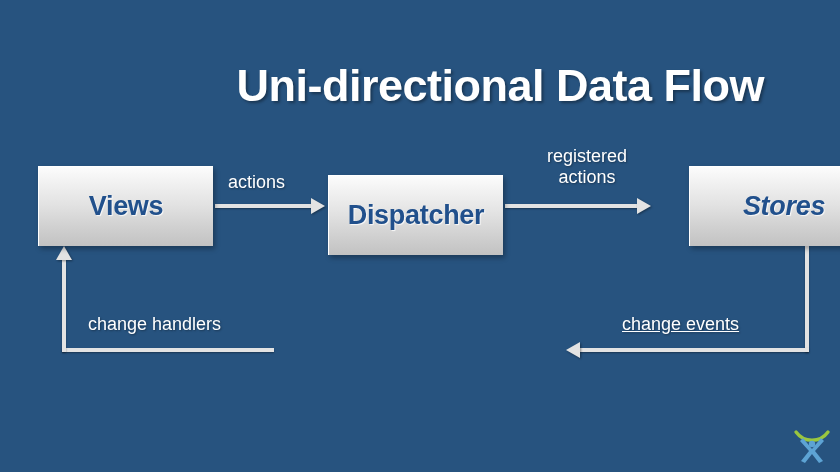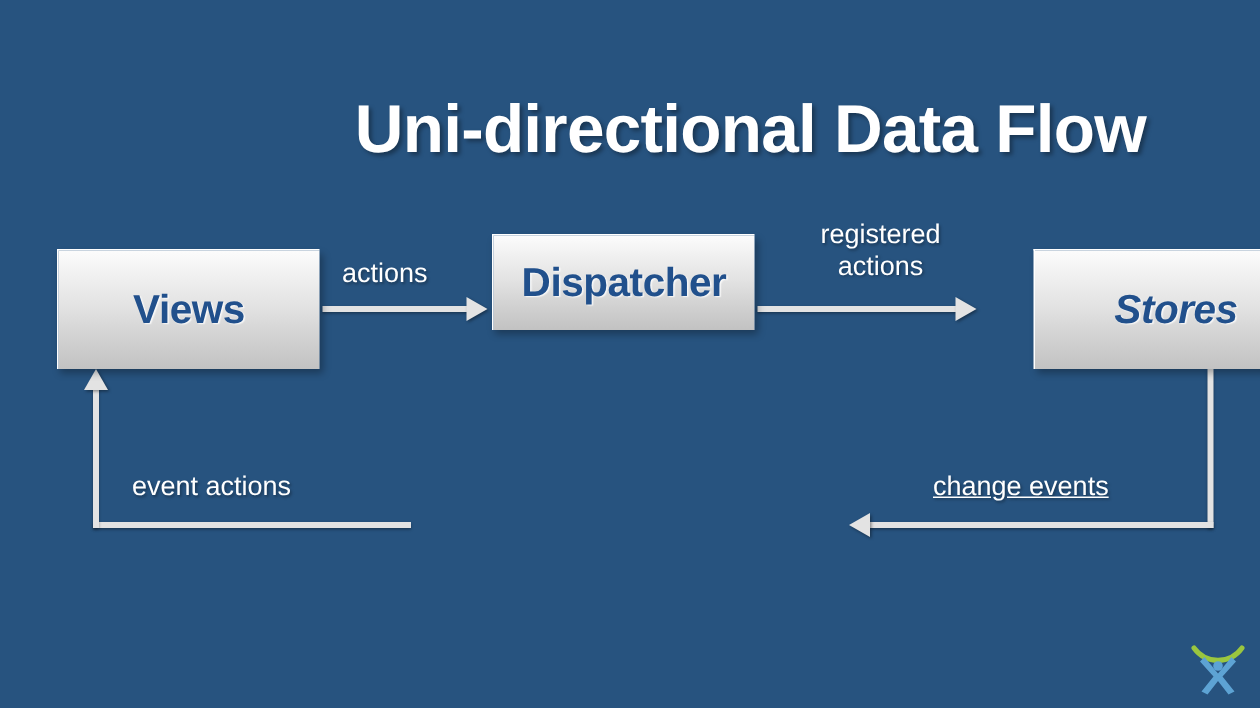--- a/index.html
+++ b/index.html
@@ -56,21 +56,21 @@
   .node-label {
     color: #21508c;
     font-weight: bold;
     font-size: 27px;
     letter-spacing: -0.3px;
     text-shadow: 1px 1px 1px rgba(255,255,255,0.85);
     white-space: nowrap;
   }
 
   #box-views       { left: 38px;  top: 166px; width: 175px; height: 80px; }
-  #box-dispatcher  { left: 328px; top: 156px; width: 175px; height: 64px; }
+  #box-dispatcher  { left: 328px; top: 175px; width: 175px; height: 80px; }
   #box-stores      { left: 689px; top: 166px; width: 189px; height: 80px; font-style: italic; }
   #box-controller  { left: 272px; top: 318px; width: 290px; height: 72px; }
 
   
   .line-h, .line-v {
     position: absolute;
     background: #e3e3e3;
     box-shadow: 0 1px 2px rgba(0,0,0,0.35);
   }
   .line-h { height: 4px; }
@@ -159,21 +159,21 @@
 
   <div class="edge-label" id="label-actions">actions</div>
 
   <div class="edge-label" id="label-callback">
     <div>registered</div>
     <div>actions</div>
   </div>
 
   <div class="edge-label" id="label-change">change events</div>
 
-  <div class="edge-label" id="label-events">event actions</div>
+  <div class="edge-label" id="label-events">change handlers</div>
 
   <div class="node" id="box-views">
     <span class="node-label">Views</span>
   </div>
 
   <div class="node" id="box-dispatcher">
     <span class="node-label">Dispatcher</span>
   </div>
 
   <div class="node" id="box-stores">

